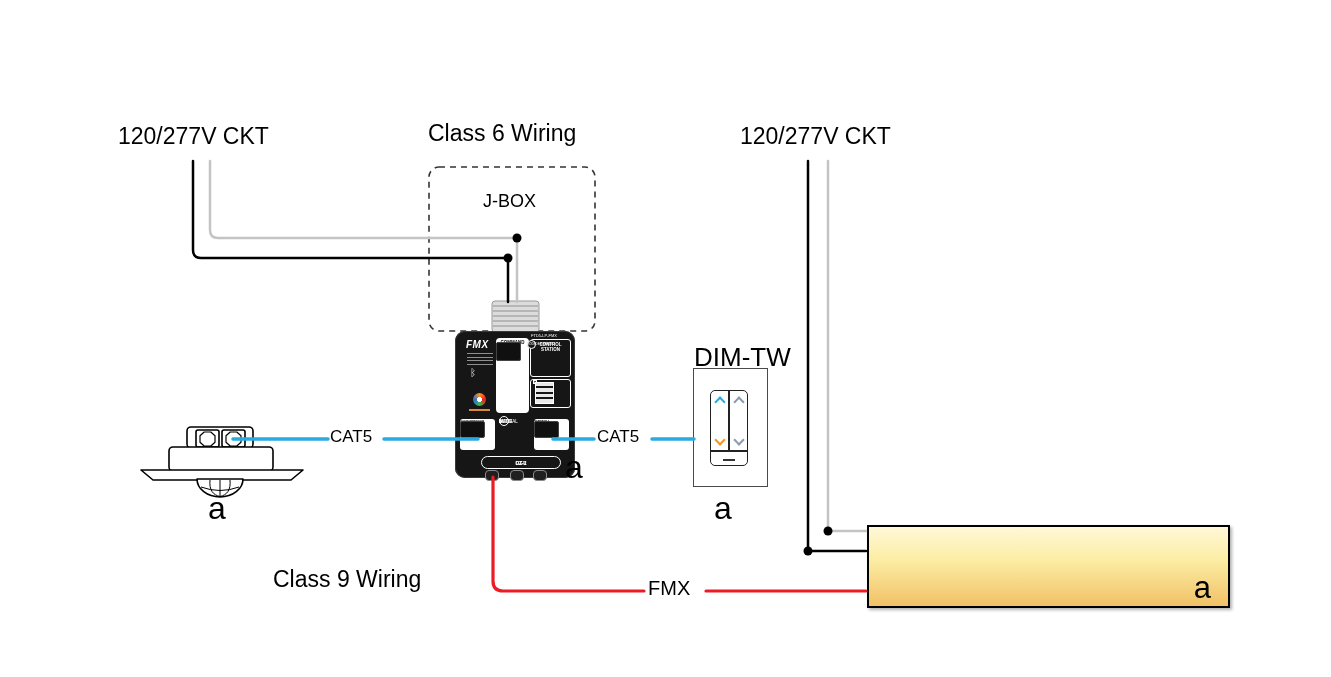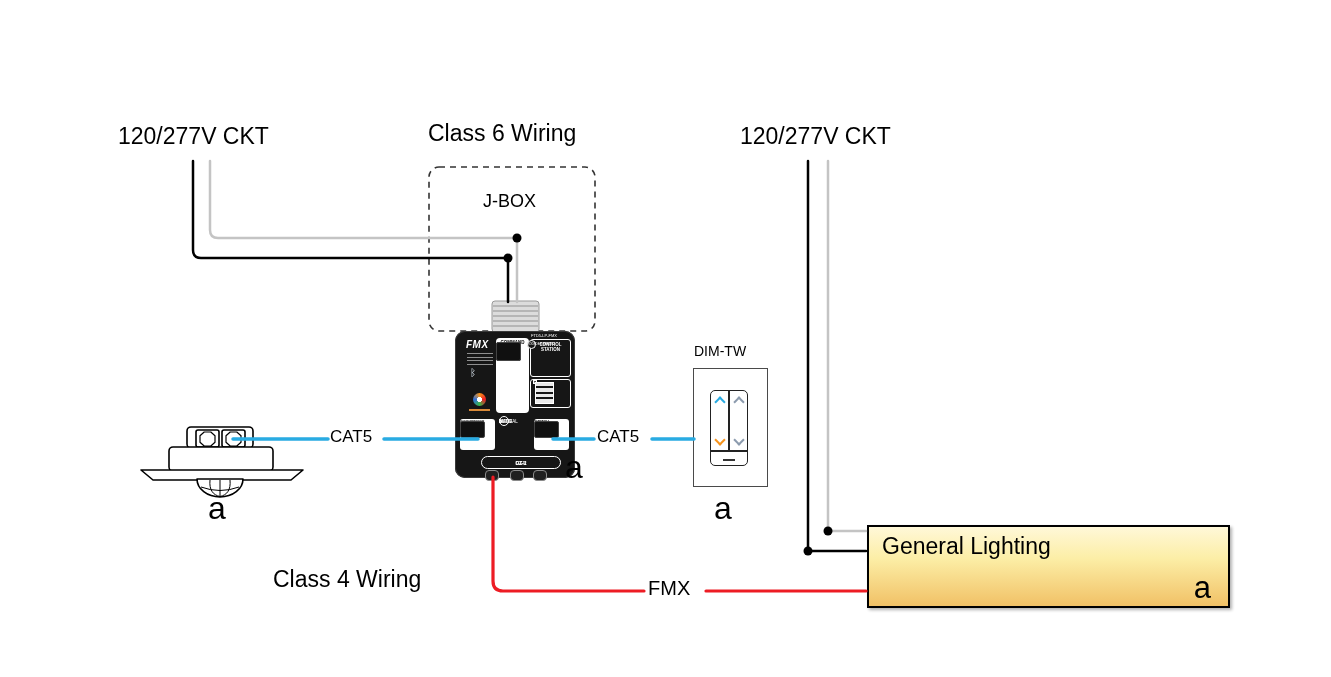--- a/index.html
+++ b/index.html
@@ -10,21 +10,21 @@
   #wires{z-index:2;pointer-events:none;}
   .lbl{position:absolute;color:#000;white-space:nowrap;z-index:3;line-height:1.05;}
   .title{left:118px;top:57px;font-size:34px;color:#3d3d3d;}
   .ckt-left{left:118px;top:124px;font-size:23px;}
   .class1{left:428px;top:121px;font-size:23px;}
   .ckt-right{left:740px;top:124px;font-size:23px;}
   .jbox-lbl{left:483px;top:192px;font-size:18px;}
   .lp-lbl{left:237px;top:342px;font-size:23px;}
   .cat5-l{left:330px;top:428px;font-size:17px;}
   .cat5-r{left:597px;top:428px;font-size:17px;}
-  .dimtw-lbl{left:694px;top:344px;font-size:14px;}
+  .dimtw-lbl{left:694px;top:344px;font-size:26px;}
   .class2{left:273px;top:567px;font-size:23px;}
   .fmx-lbl{left:648px;top:578px;font-size:20px;}
   .zone{font-size:32px;}
   .zone-sensor{left:208px;top:492px;}
   .zone-pack{left:565px;top:451px;}
   .zone-dimmer{left:714px;top:492px;}
 
   
   #layerpack{position:absolute;left:455px;top:331px;width:120px;height:147px;z-index:1;
              background:#161616;border-radius:10px;box-shadow:inset 0 0 0 1px #3a3a3a;}
@@ -119,21 +119,21 @@
     </g>
   </svg>
 
   <div class="lbl ckt-left">120/277V CKT</div>
   <div class="lbl class1">Class 6 Wiring</div>
   <div class="lbl ckt-right">120/277V CKT</div>
   <div class="lbl jbox-lbl">J-BOX</div>
   <div class="lbl cat5-l">CAT5</div>
   <div class="lbl cat5-r">CAT5</div>
   <div class="lbl dimtw-lbl">DIM-TW</div>
-  <div class="lbl class2">Class 4 Wiring</div>
+  <div class="lbl class2">Class 9 Wiring</div>
   <div class="lbl fmx-lbl">FMX</div>
   <div class="lbl zone zone-sensor">a</div>
   <div class="lbl zone zone-pack">a</div>
   <div class="lbl zone zone-dimmer">a</div>
 
   <div id="layerpack">
     <div class="fmx-logo">FMX</div>
     <div class="spec"></div>
     <div class="bt">ᛒ</div>
     <div class="ft-logo"></div>
@@ -225,21 +225,20 @@
       <div class="hdiv"></div>
       <div class="dash"></div>
       <div class="chev up c-cyan ch-ul"></div>
       <div class="chev up c-gray ch-ur"></div>
       <div class="chev down c-orange ch-dl"></div>
       <div class="chev down c-gray ch-dr"></div>
     </div>
   </div>
 
   <div id="genlight">
-    <div class="gl-t">General Lighting</div>
     <div class="gl-a">a</div>
   </div>
 
   <svg id="wires" class="layer" viewBox="0 0 1331 677">
     <g fill="none" stroke-linecap="round">
       <path d="M210,161 L210,230 Q210,238 218,238 L517,238 M517,238 L517,302" stroke="#C4C4C4" stroke-width="2.5"></path>
       <path d="M193,161 L193,250 Q193,258 201,258 L508,258 M508,258 L508,302" stroke="#000" stroke-width="2.5"></path>
       <path d="M828,161 L828,531 L866,531" stroke="#C4C4C4" stroke-width="2.5"></path>
       <path d="M808,161 L808,551 L866,551" stroke="#000" stroke-width="2.5"></path>
       <path d="M233,439 L328,439 M384,439 L478,439" stroke="#29ABE2" stroke-width="3.5"></path>

